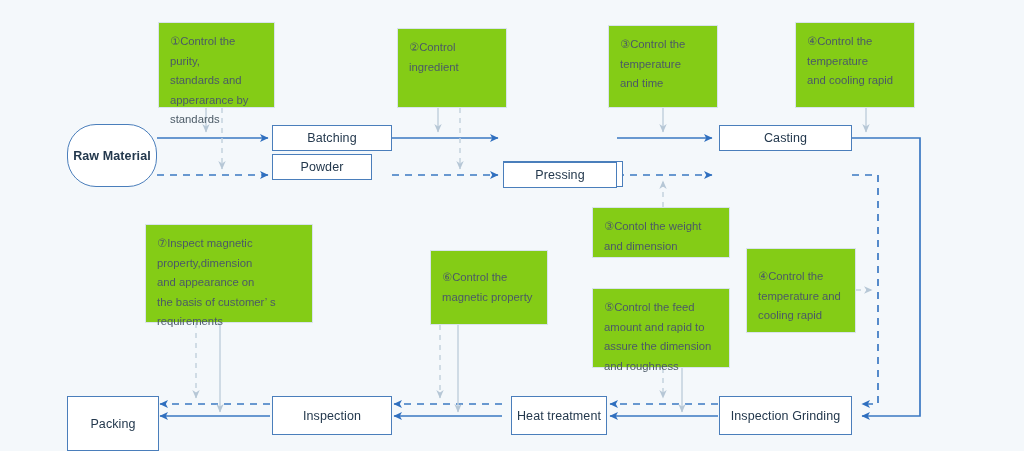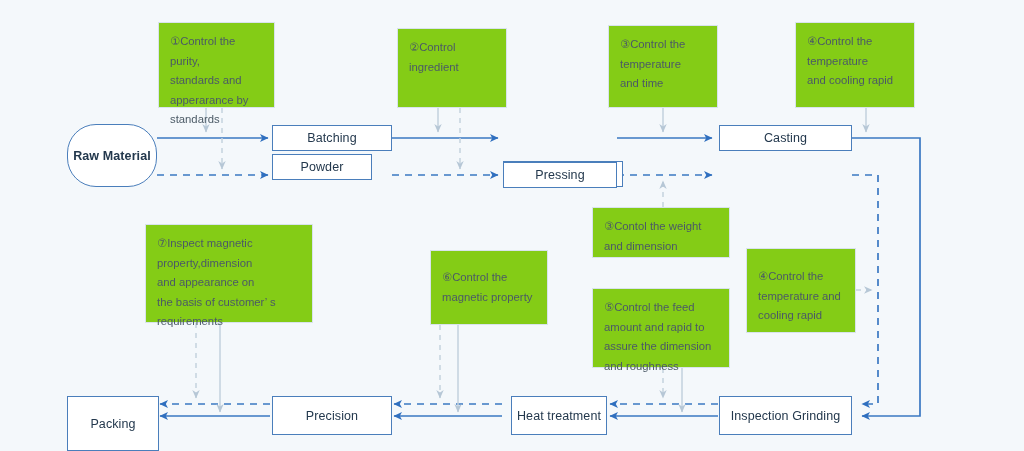--- a/index.html
+++ b/index.html
@@ -120,21 +120,21 @@
 
   <div class="proc" style="left:503px;top:162px;width:114px;height:26px;">Pressing</div>
 
   <div class="proc" style="left:719px;top:125px;width:133px;height:26px;">Casting</div>
 
 
   <div class="proc" style="left:719px;top:396px;width:133px;height:39px;">Inspection Grinding</div>
 
   <div class="proc" style="left:511px;top:396px;width:96px;height:39px;">Heat treatment</div>
 
-  <div class="proc" style="left:272px;top:396px;width:120px;height:39px;">Precision</div>
+  <div class="proc" style="left:272px;top:396px;width:120px;height:39px;">Inspection</div>
 
   <div class="proc" style="left:67px;top:396px;width:92px;height:55px;">Packing</div>
 
   <div class="note" style="left:158px;top:22px;width:117px;height:86px;">
     <span>①Control the purity,</span>
     <span>standards and</span>
     <span>apperarance by</span>
     <span>standards</span>
   </div>
 

